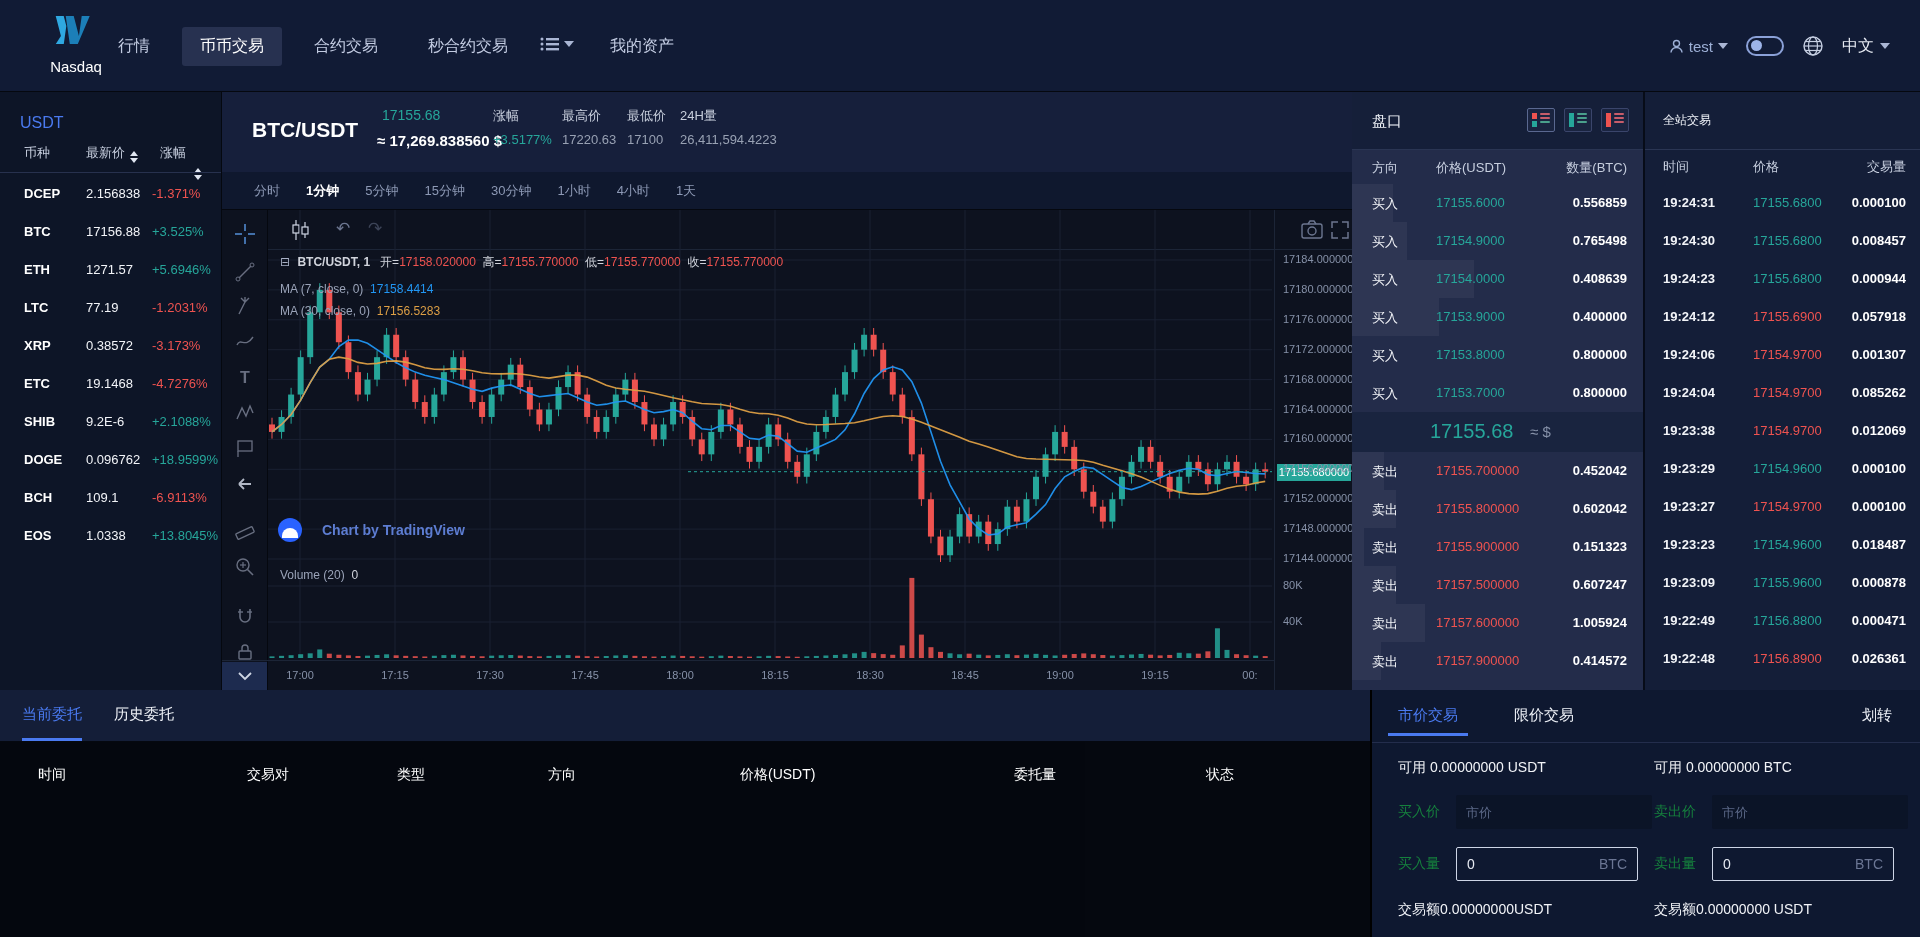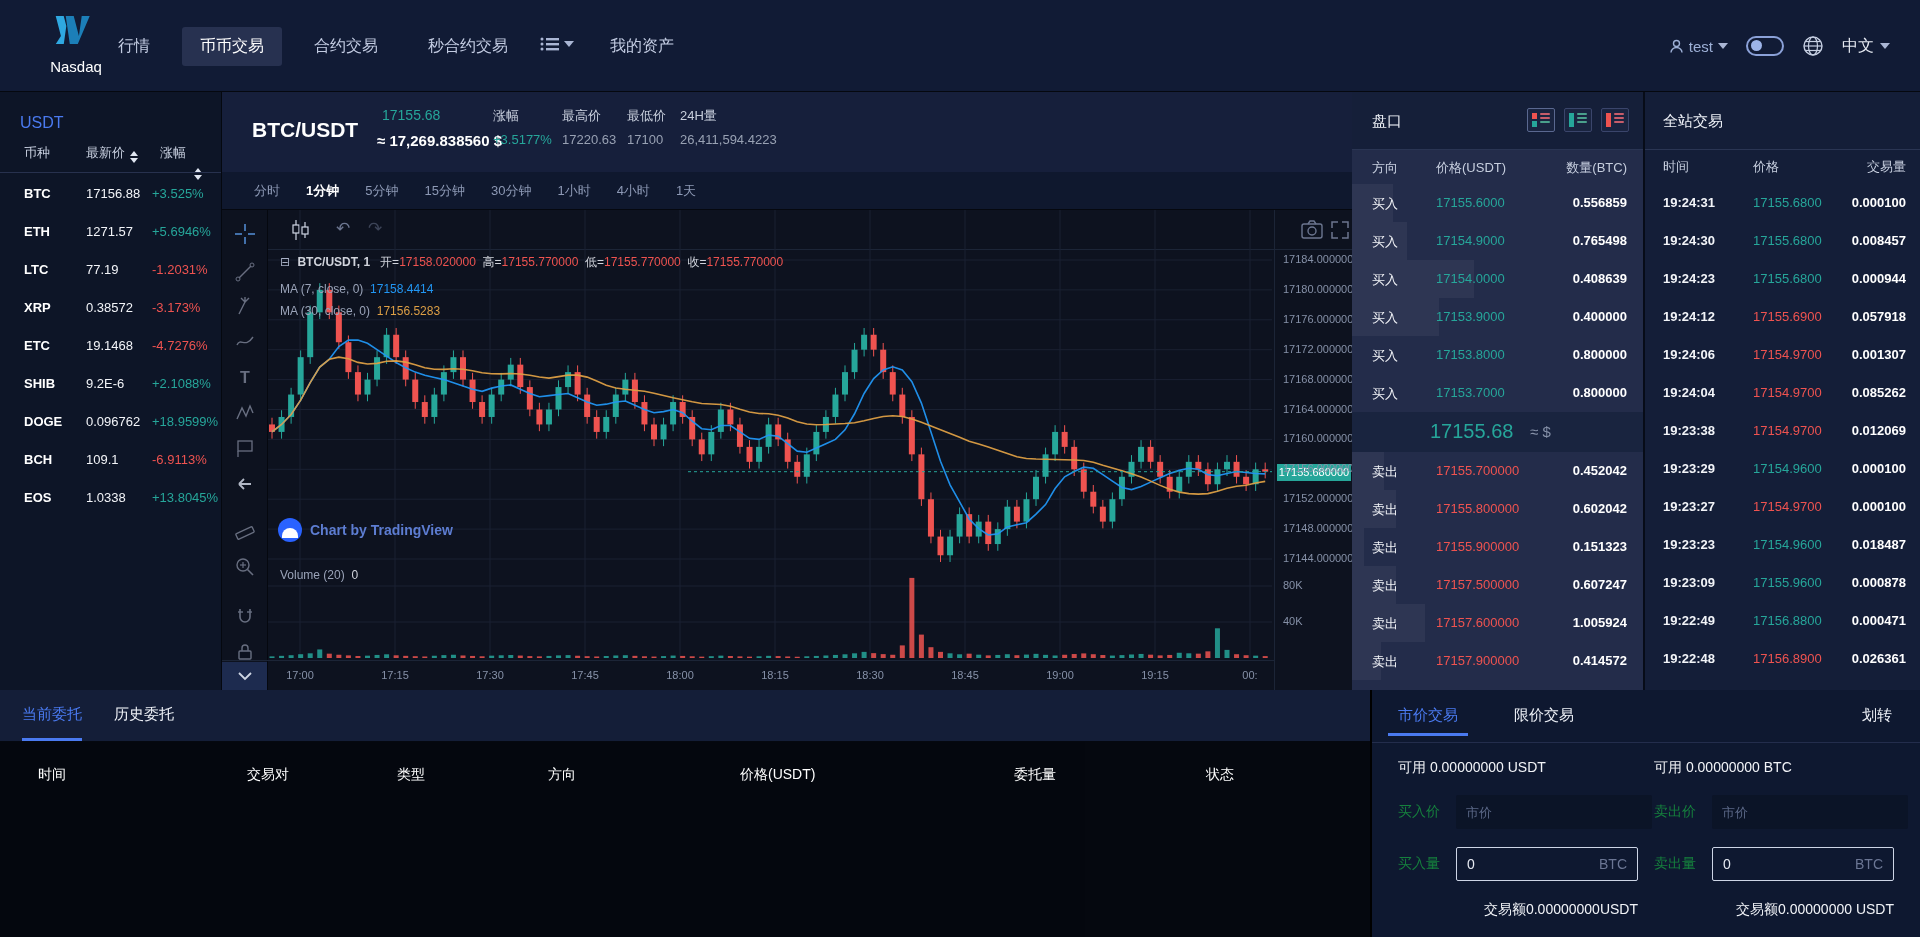--- a/index.html
+++ b/index.html
@@ -62,21 +62,21 @@
   #top-minibar .mi { position:absolute; top:8px; cursor:pointer; color:#6c7690; font-size:17px; }
   #chart-svg { left:46px; top:0; }
   #y-axis { left:1052px; top:0; width:78px; height:480px; border-left:1px solid #1c2537; }
   .ytick { position:absolute; left:8px; font-size:11px; color:#8691a8; }
   #price-tag { position:absolute; left:2px; top:254px; width:74px; height:17px; background:#26a69a; color:#fff; font-size:11px; text-align:center; line-height:17px; }
   #x-axis { left:0; top:450px; width:1052px; height:30px; border-top:1px solid #1c2537; }
   .xtick { position:absolute; top:8px; width:60px; text-align:center; font-size:11px; color:#8691a8; }
   .legend { position:absolute; font-size:12px; color:#d1d4dc; white-space:nowrap; }
   .legend b { font-weight:bold; }
   .ohlc-v { color:#ef5350; }
-  #watermark { left:56px; top:308px; display:flex; align-items:center; gap:8px; cursor:pointer; }
+  #watermark { left:56px; top:308px; display:flex; align-items:center; gap:20px; cursor:pointer; }
   #watermark .wm-logo { width:24px; height:24px; border-radius:50%; background:#2962ff; position:relative; overflow:hidden; }
   #watermark .wm-logo:after { content:""; position:absolute; left:4px; top:10px; width:16px; height:10px; border-radius:8px 8px 0 0; background:#fff; }
   #watermark span { color:#5d7dd2; font-size:14px; font-weight:bold; }
 
   
   #orderbook { left:1352px; top:92px; width:291px; height:598px; background:#232c4a; }
   #ob-head { left:0; top:0; width:291px; height:58px; background:#151f39; border-bottom:1px solid #2a3553; }
   #ob-title { left:20px; top:20px; font-size:15px; color:#eef1f7; }
   #ob-icons { right:14px; top:16px; display:flex; gap:9px; }
   .ob-ic { width:28px; height:24px; border:1px solid #3a456b; border-radius:2px; display:flex; gap:3px; padding:4px; cursor:pointer; background:#1a2440; }
@@ -92,21 +92,21 @@
   .ob-row .depth { position:absolute; left:0; top:0; bottom:0; background:rgba(255,255,255,0.05); }
   .ob-row .side { position:absolute; left:20px; top:11px; color:#f2f4f8; }
   .ob-row .pr { position:absolute; left:84px; top:11px; }
   .ob-row .am { position:absolute; right:16px; top:11px; color:#fff; font-weight:bold; }
   #ob-mid { position:relative; height:40px; background:#19243f; }
   #ob-mid .mid-p { position:absolute; left:78px; top:8px; font-size:20px; color:#26a69a; }
   #ob-mid .mid-s { position:absolute; left:178px; top:11px; font-size:15px; color:#8691a8; }
 
   
   #trades { left:1643px; top:92px; width:277px; height:598px; background:#141e38; border-left:2px solid #070c18; }
-  #tr-title { left:18px; top:20px; font-size:15px; color:#eef1f7; }
+  #tr-title { left:18px; top:20px; font-size:12px; color:#eef1f7; }
   #tr-divider { left:0; top:57px; width:277px; border-top:1px solid #2a3553; }
   #tr-cols { left:0; top:58px; width:277px; height:32px; font-size:13px; color:#c7cfdf; }
   #tr-cols span:nth-child(1){ position:absolute; left:18px; top:8px; }
   #tr-cols span:nth-child(2){ position:absolute; left:108px; top:8px; }
   #tr-cols span:nth-child(3){ position:absolute; right:16px; top:8px; }
   .tr-row { position:relative; height:38px; font-size:13px; cursor:pointer; }
   .tr-row .t { position:absolute; left:18px; top:11px; color:#f2f4f8; font-weight:bold; }
   .tr-row .p { position:absolute; left:108px; top:11px; }
   .tr-row .a { position:absolute; right:16px; top:11px; color:#fff; font-weight:bold; }
 
@@ -127,21 +127,21 @@
   .fcol { position:absolute; top:53px; width:240px; }
   #fcol-buy { left:26px; } #fcol-sell { left:282px; }
   .avail { margin-top:16px; font-size:14px; color:#f2f4f8; }
   .frow { display:flex; align-items:center; margin-top:18px; }
   .flabel { width:58px; font-size:14px; color:#15803d; flex:none; }
   .price-input { flex:1; height:34px; background:#0b1427; border:none; border-radius:2px; color:#e6eaf2; font-size:13px; padding:0 10px; outline:none; }
   .price-input::placeholder { color:#5a6786; }
   .qtybox { flex:1; height:34px; border:1px solid #cdd5e6; border-radius:2px; position:relative; display:flex; align-items:center; }
   .qtybox input { flex:1; background:transparent; border:none; outline:none; color:#e6eaf2; font-size:14px; padding:0 10px; width:100px; }
   .qtybox .unit { position:absolute; right:10px; color:#6b7694; font-size:14px; }
-  .total { margin-top:20px; font-size:14px; color:#f2f4f8;text-align:right; }
+  .total { margin-top:20px; font-size:14px; color:#f2f4f8; }
 
   svg text { font-family:"Liberation Sans","DejaVu Sans",sans-serif; }
 </style>
 </head>
 <body>
 
 <div id="app">
 
   <div id="topnav" class="abs">
     <div id="logo" class="abs">
@@ -203,20 +203,25 @@
             <i class="up"></i>
             <i class="dn"></i>
           </span></span>
       <span class="h3"><span>涨幅</span><span class="sort" style="margin-left:34px">
             <i class="up"></i>
             <i class="dn"></i>
           </span></span>
     </div>
     <div class="divline" style="top:80px"></div>
     <div id="coin-list" class="abs">
+        <div class="coin-row">
+          <span class="c-name">DCEP</span>
+          <span class="c-price">2.156838</span>
+          <span class="c-chg r">-1.371%</span>
+        </div>
         <div class="coin-row">
           <span class="c-name">BTC</span>
           <span class="c-price">17156.88</span>
           <span class="c-chg g">+3.525%</span>
         </div>
         <div class="coin-row">
           <span class="c-name">ETH</span>
           <span class="c-price">1271.57</span>
           <span class="c-chg g">+5.6946%</span>
         </div>

